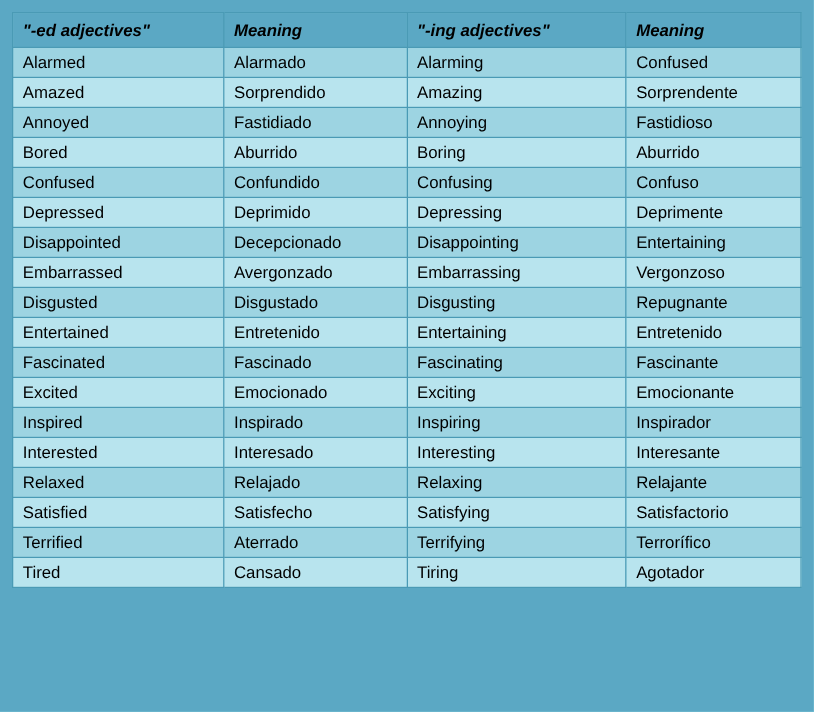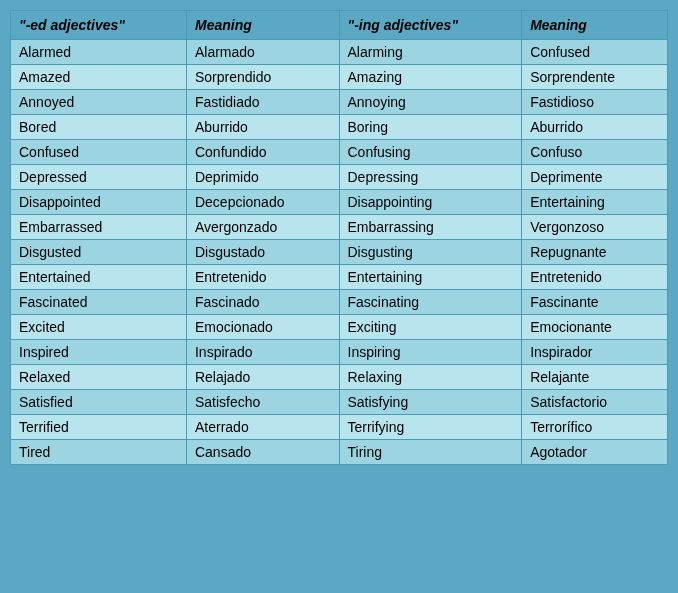--- a/index.html
+++ b/index.html
@@ -129,20 +129,26 @@
         <td>Exciting</td>
         <td>Emocionante</td>
       </tr>
       <tr>
         <td>Inspired</td>
         <td>Inspirado</td>
         <td>Inspiring</td>
         <td>Inspirador</td>
       </tr>
       <tr>
+        <td>Interested</td>
+        <td>Interesado</td>
+        <td>Interesting</td>
+        <td>Interesante</td>
+      </tr>
+      <tr>
         <td>Relaxed</td>
         <td>Relajado</td>
         <td>Relaxing</td>
         <td>Relajante</td>
       </tr>
       <tr>
         <td>Satisfied</td>
         <td>Satisfecho</td>
         <td>Satisfying</td>
         <td>Satisfactorio</td>

